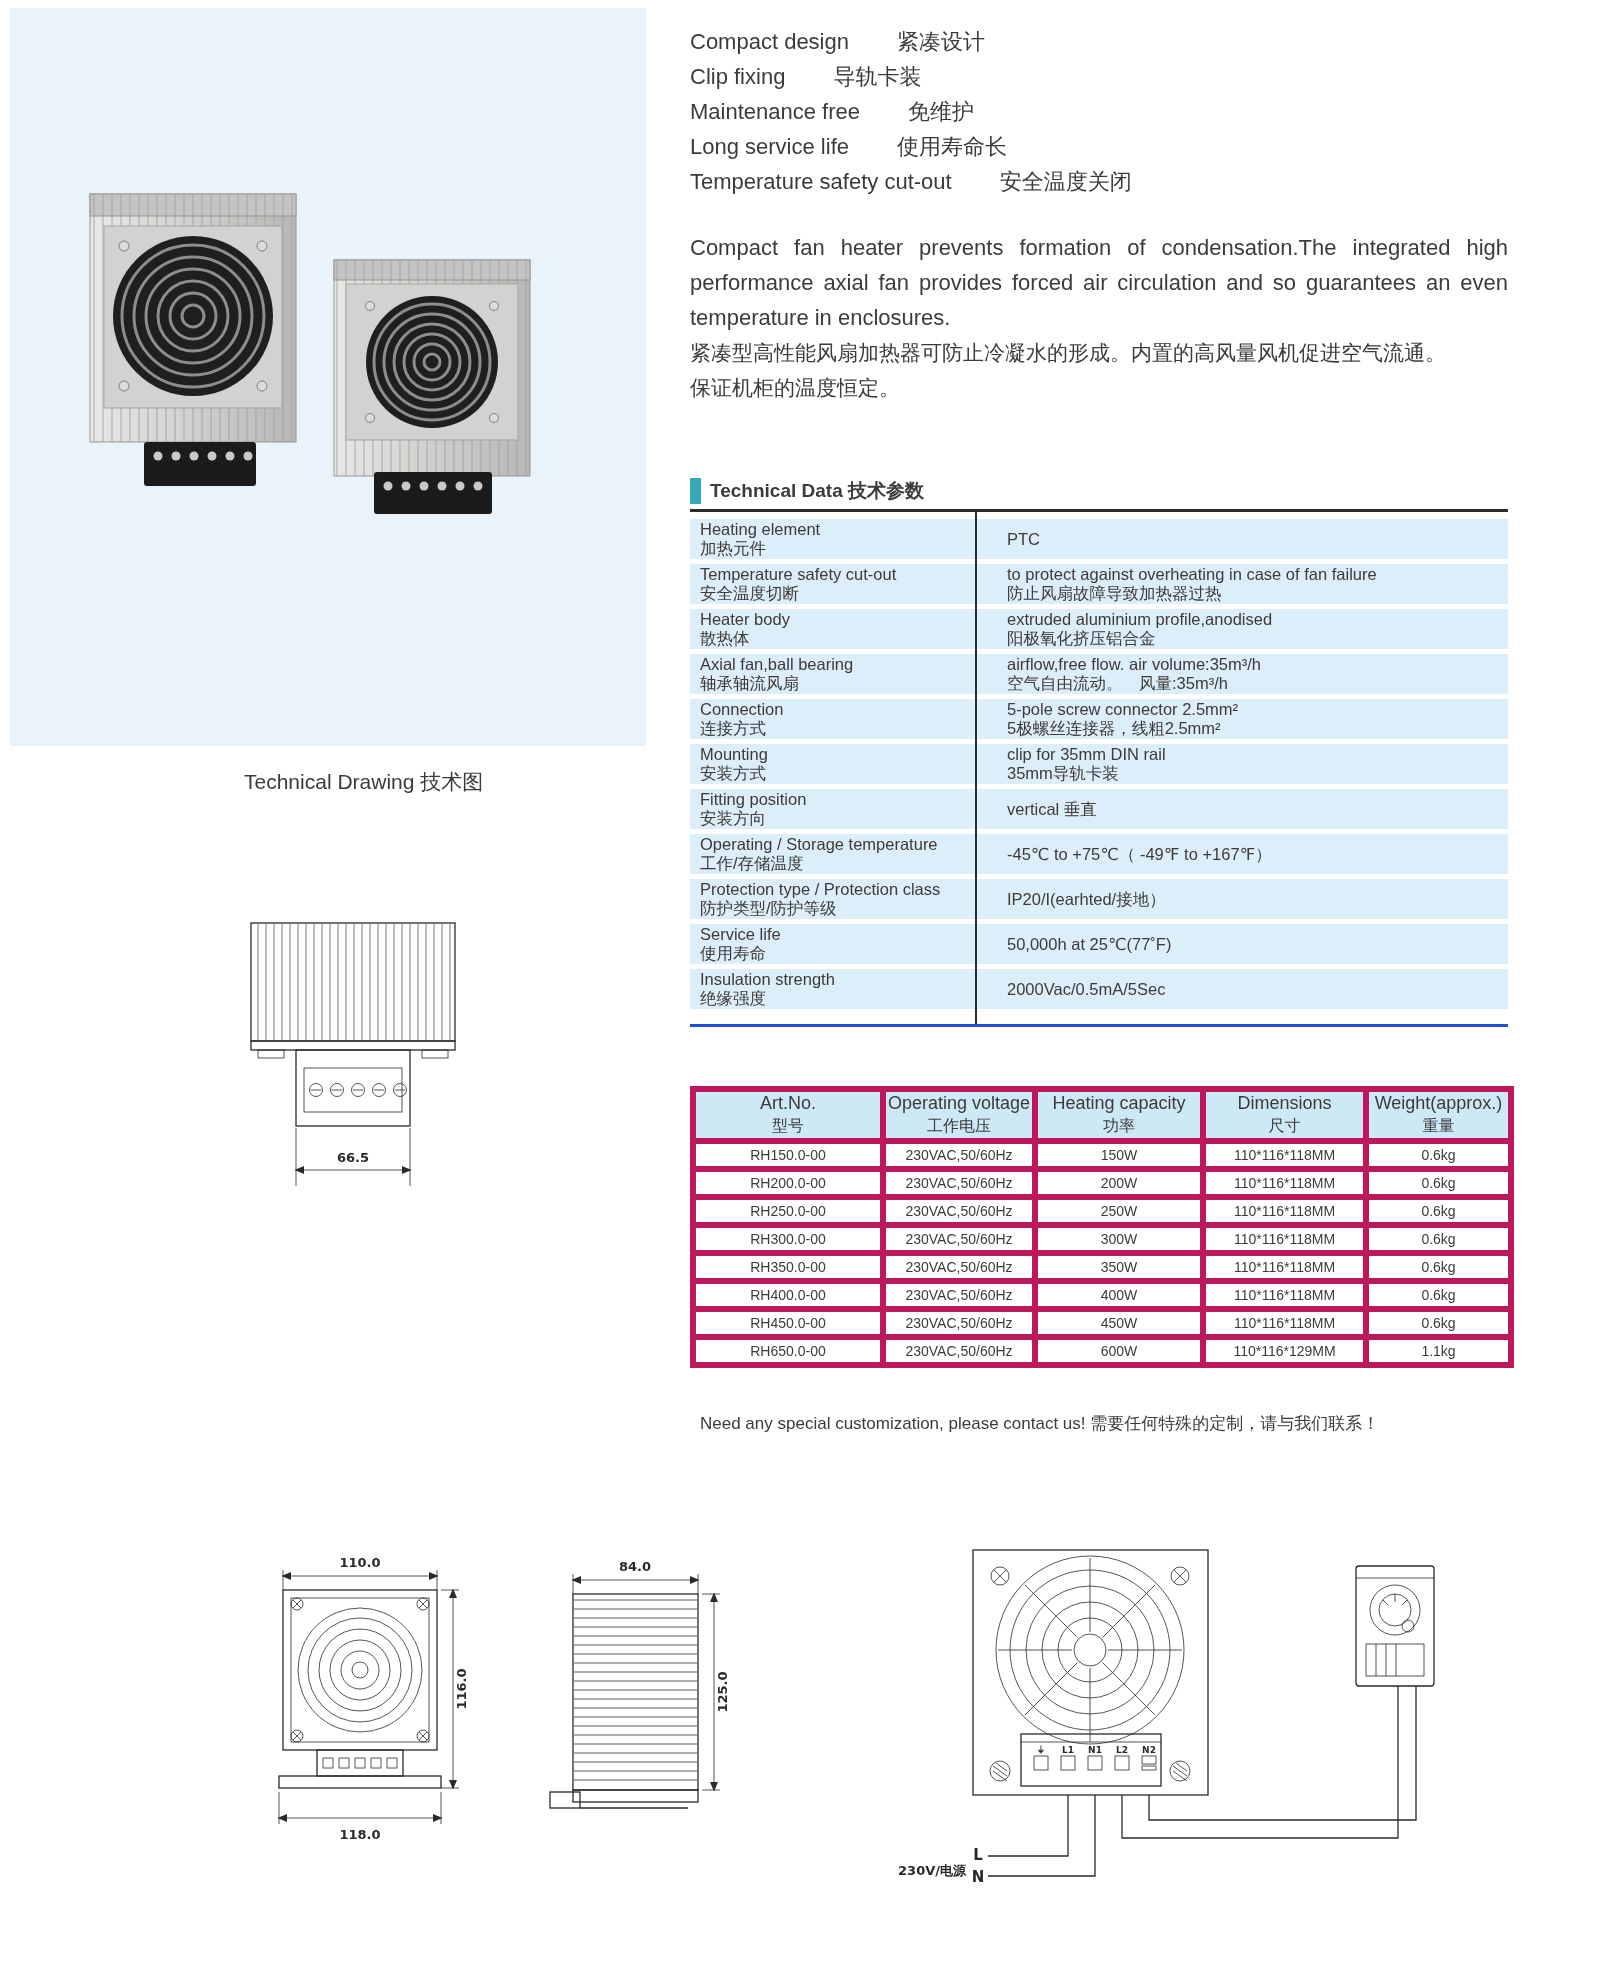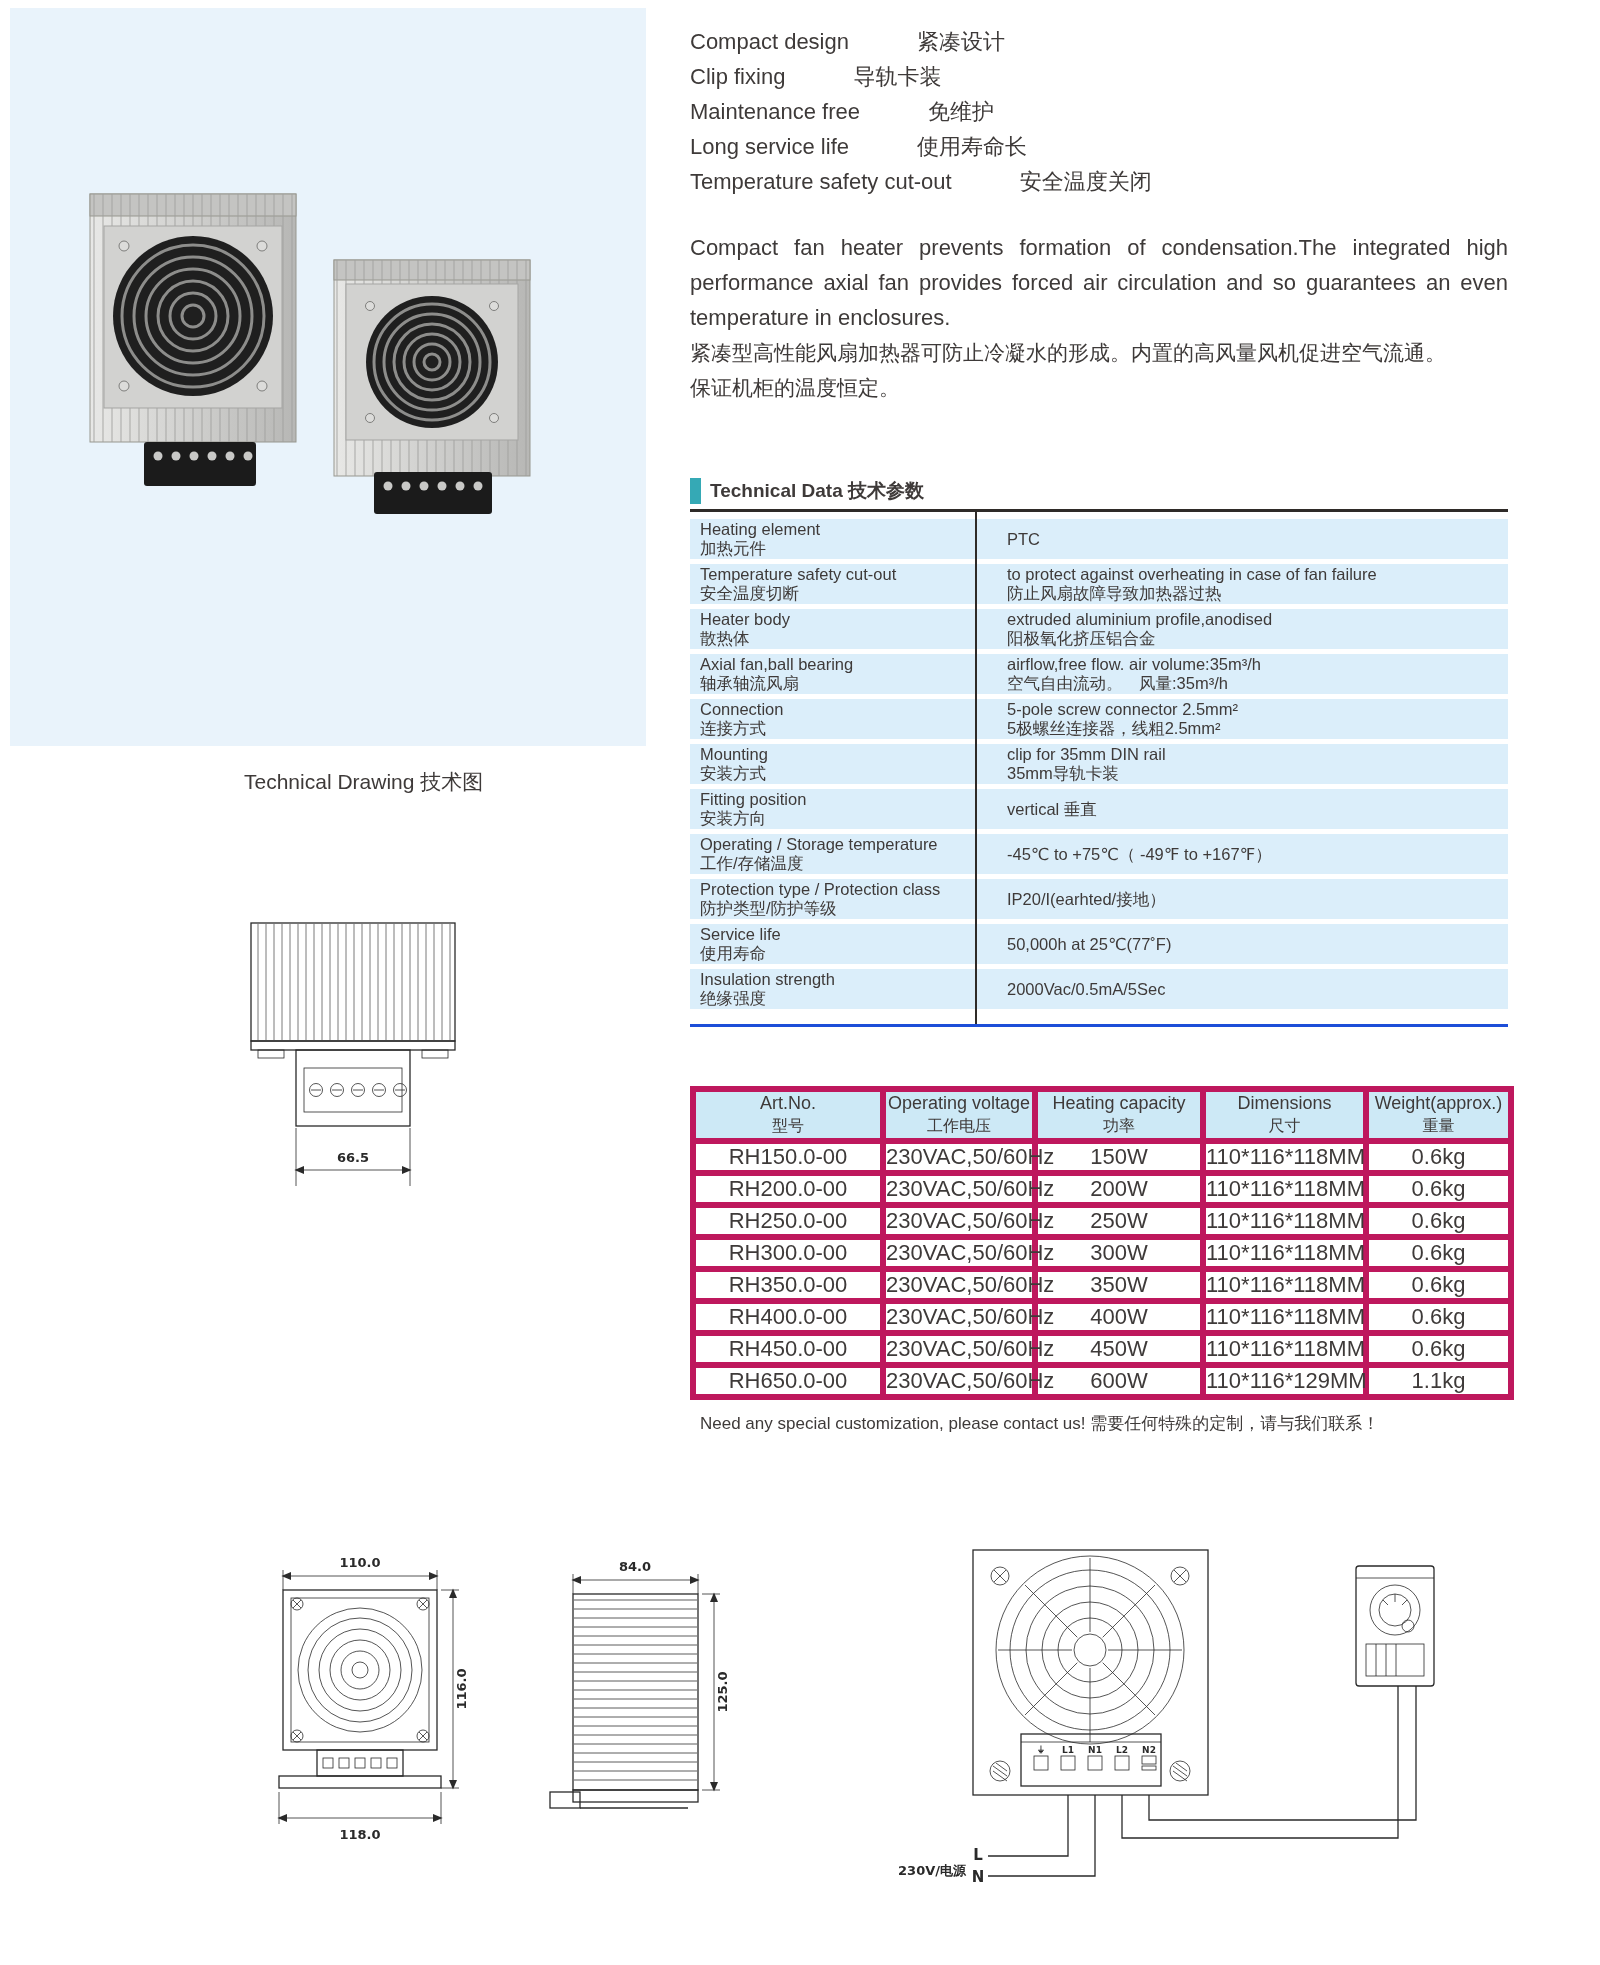--- a/index.html
+++ b/index.html
@@ -9,21 +9,21 @@
   
   .panel { position:absolute; left:10px; top:8px; width:636px; height:738px; background:#e9f3fb; }
   .photo { position:absolute; left:62px; top:160px; }
 
   .tech-drawing-label { position:absolute; left:244px; top:768px; font-size:21px; font-weight:400; color:#3e3a39; }
 
   .sideview { position:absolute; left:238px; top:918px; }
 
   
   .features { position:absolute; left:690px; top:24px; font-size:22px; }
-  .feature-line { height:35px; display:flex; align-items:center;gap:20px; }
+  .feature-line { height:35px; display:flex; align-items:center; }
   .f-zh { margin-left:48px; }
 
   .description { position:absolute; left:690px; top:230px; width:818px; font-size:22px; }
   .desc-en { text-align:justify; line-height:35px; }
   .desc-zh { line-height:35px; font-size:21px; }
 
   .tech-section { position:absolute; left:690px; top:478px; width:818px; }
   .tech-header { display:flex; align-items:flex-start; gap:9px; padding-bottom:5px; }
   .teal-block { width:11px; height:26px; background:#35a9b5; }
   .tech-title { font-size:19px; font-weight:bold; }
@@ -33,21 +33,21 @@
   .trow:last-child { margin-bottom:8px; }
   .tl { width:285px; padding-left:10px; display:flex; flex-direction:column; justify-content:center; }
   .tv { flex:1; padding-left:32px; display:flex; flex-direction:column; justify-content:center; }
   .tl div, .tv div { font-size:16.5px; line-height:19px; }
 
   
   .models-table { position:absolute; left:690px; top:1086px; width:818px; border-collapse:collapse; table-layout:fixed; }
   .models-table th, .models-table td { border:6px solid #be185d; text-align:center; font-weight:normal; color:#3e3a39; }
   .models-table th { background:#cde9f6; height:52px; font-size:18px; }
   .models-table th .h-zh { font-size:16px; margin-top:2px; }
-  .models-table td { background:#fff; height:28px; font-size:22px; }
+  .models-table td { background:#fff; height:28px; font-size:14px; }
 
   .note { position:absolute; left:700px; top:1412px; font-size:17px; }
 
   
   .frontview { position:absolute; left:255px; top:1556px; }
   .finside  { position:absolute; left:538px; top:1560px; }
   .wiring   { position:absolute; left:878px; top:1538px; }
 
   svg { font-family:"DejaVu Sans",sans-serif; }
   .dwg-line { stroke:#2a2a2a; fill:none; stroke-width:1.3; }

